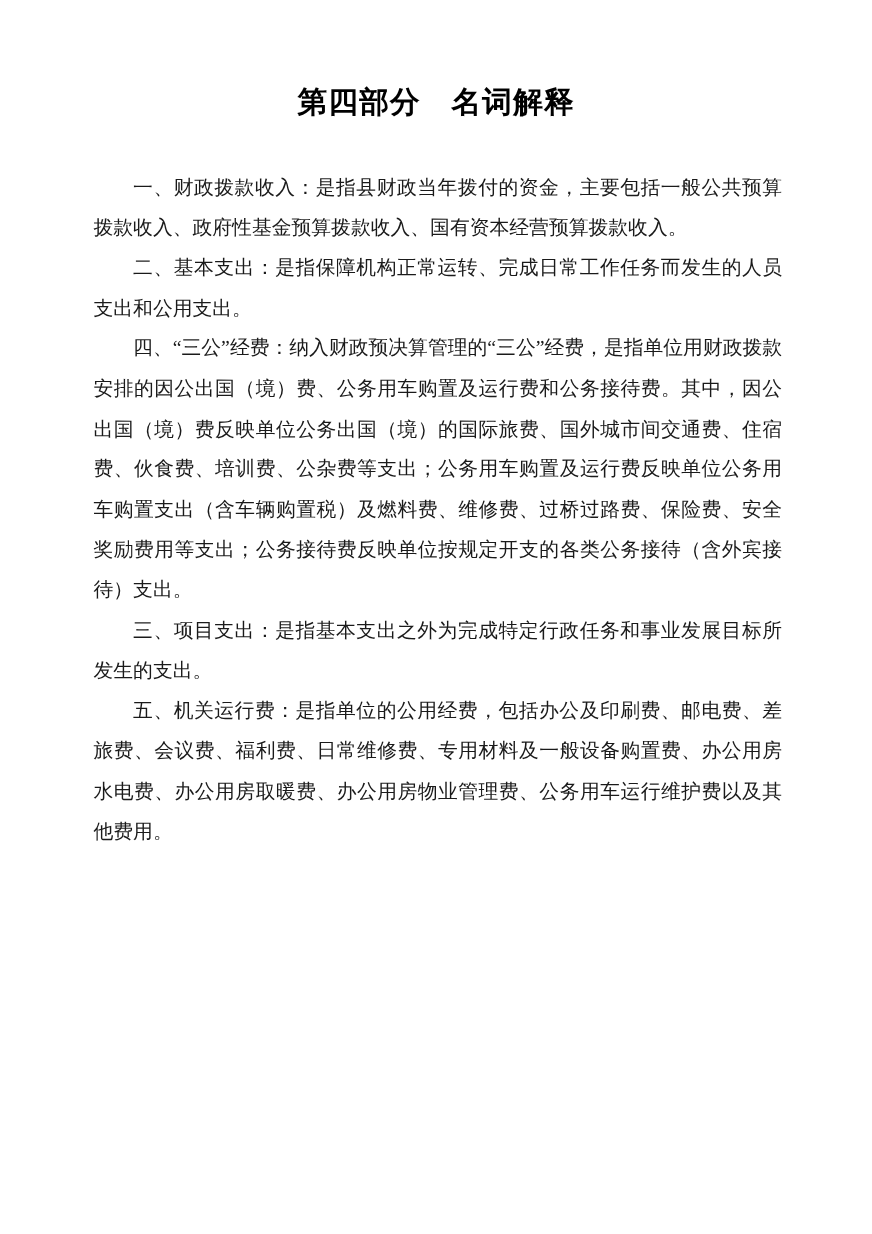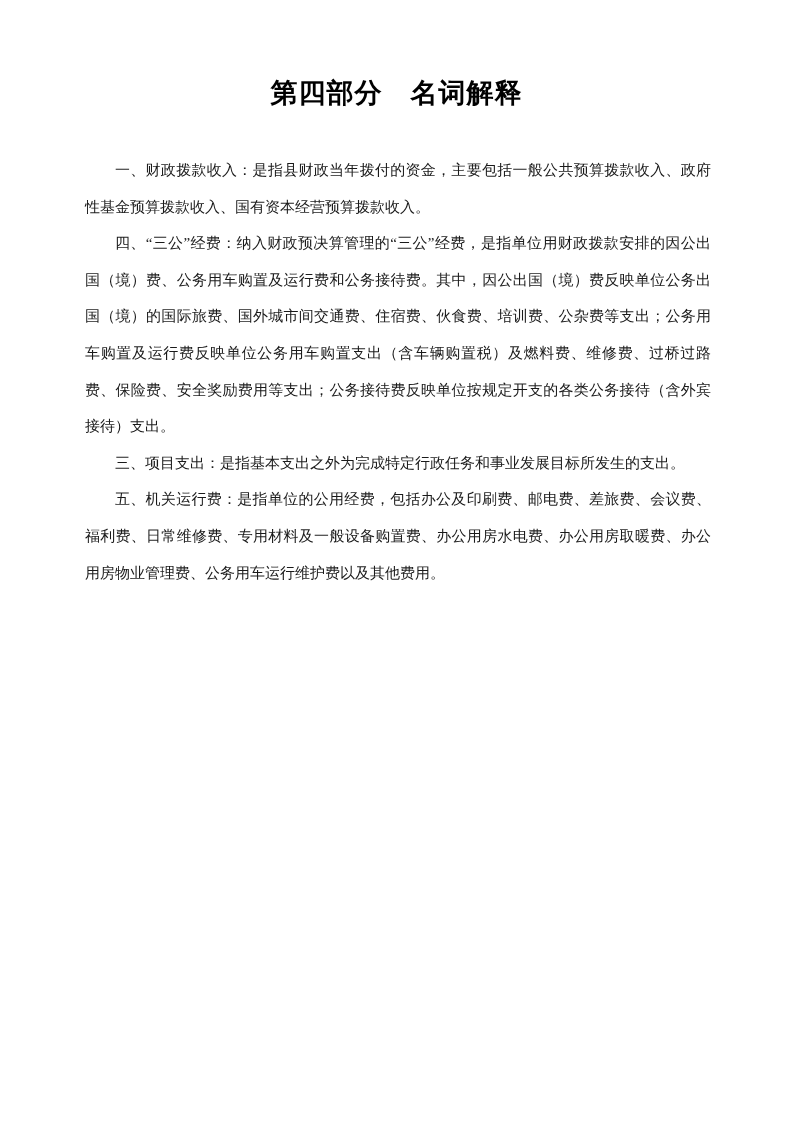--- a/index.html
+++ b/index.html
@@ -24,21 +24,21 @@
     font-family: "Liberation Sans", "DejaVu Sans", sans-serif;
     font-weight: bold;
     font-size: 27px;
     line-height: 34px;
     letter-spacing: 1px;
     color: #000000;
     white-space: pre;
   }
   .doc-body {
     margin: 42px 82px 0 85px;
-    font-size: 15px;
+    font-size: 18px;
     line-height: 36.6px;
     text-align: justify;
     text-justify: inter-character;
     color: #1a1a1a;
   }
   .doc-body p {
     margin: 0;
     padding: 0;
     text-indent: 2em;
     text-align: justify;
@@ -66,20 +66,21 @@
 </style>
 </head>
 <body>
 
 <div class="page">
 
   <h1 class="doc-title">第四部分　名词解释</h1>
 
   <div class="doc-body">
     <p>一、财政拨款收入：是指县财政当年拨付的资金，主要包括一般公共预算拨款收入、政府性基金预算拨款收入、国有资本经营预算拨款收入。</p>
+    <p>二、基本支出：是指保障机构正常运转、完成日常工作任务而发生的人员支出和公用支出。</p>
     <p>四、“三公”经费：纳入财政预决算管理的“三公”经费，是指单位用财政拨款安排的因公出国（境）费、公务用车购置及运行费和公务接待费。其中，因公出国（境）费反映单位公务出国（境）的国际旅费、国外城市间交通费、住宿费、伙食费、培训费、公杂费等支出；公务用车购置及运行费反映单位公务用车购置支出（含车辆购置税）及燃料费、维修费、过桥过路费、保险费、安全奖励费用等支出；公务接待费反映单位按规定开支的各类公务接待（含外宾接待）支出。</p>
     <p>三、项目支出：是指基本支出之外为完成特定行政任务和事业发展目标所发生的支出。</p>
     <p>五、机关运行费：是指单位的公用经费，包括办公及印刷费、邮电费、差旅费、会议费、福利费、日常维修费、专用材料及一般设备购置费、办公用房水电费、办公用房取暖费、办公用房物业管理费、公务用车运行维护费以及其他费用。</p>
   </div>
 
   <div class="contact-line">联系电话：0564-5031102</div>
 
   <div class="page-number">17</div>
 
 </div>

